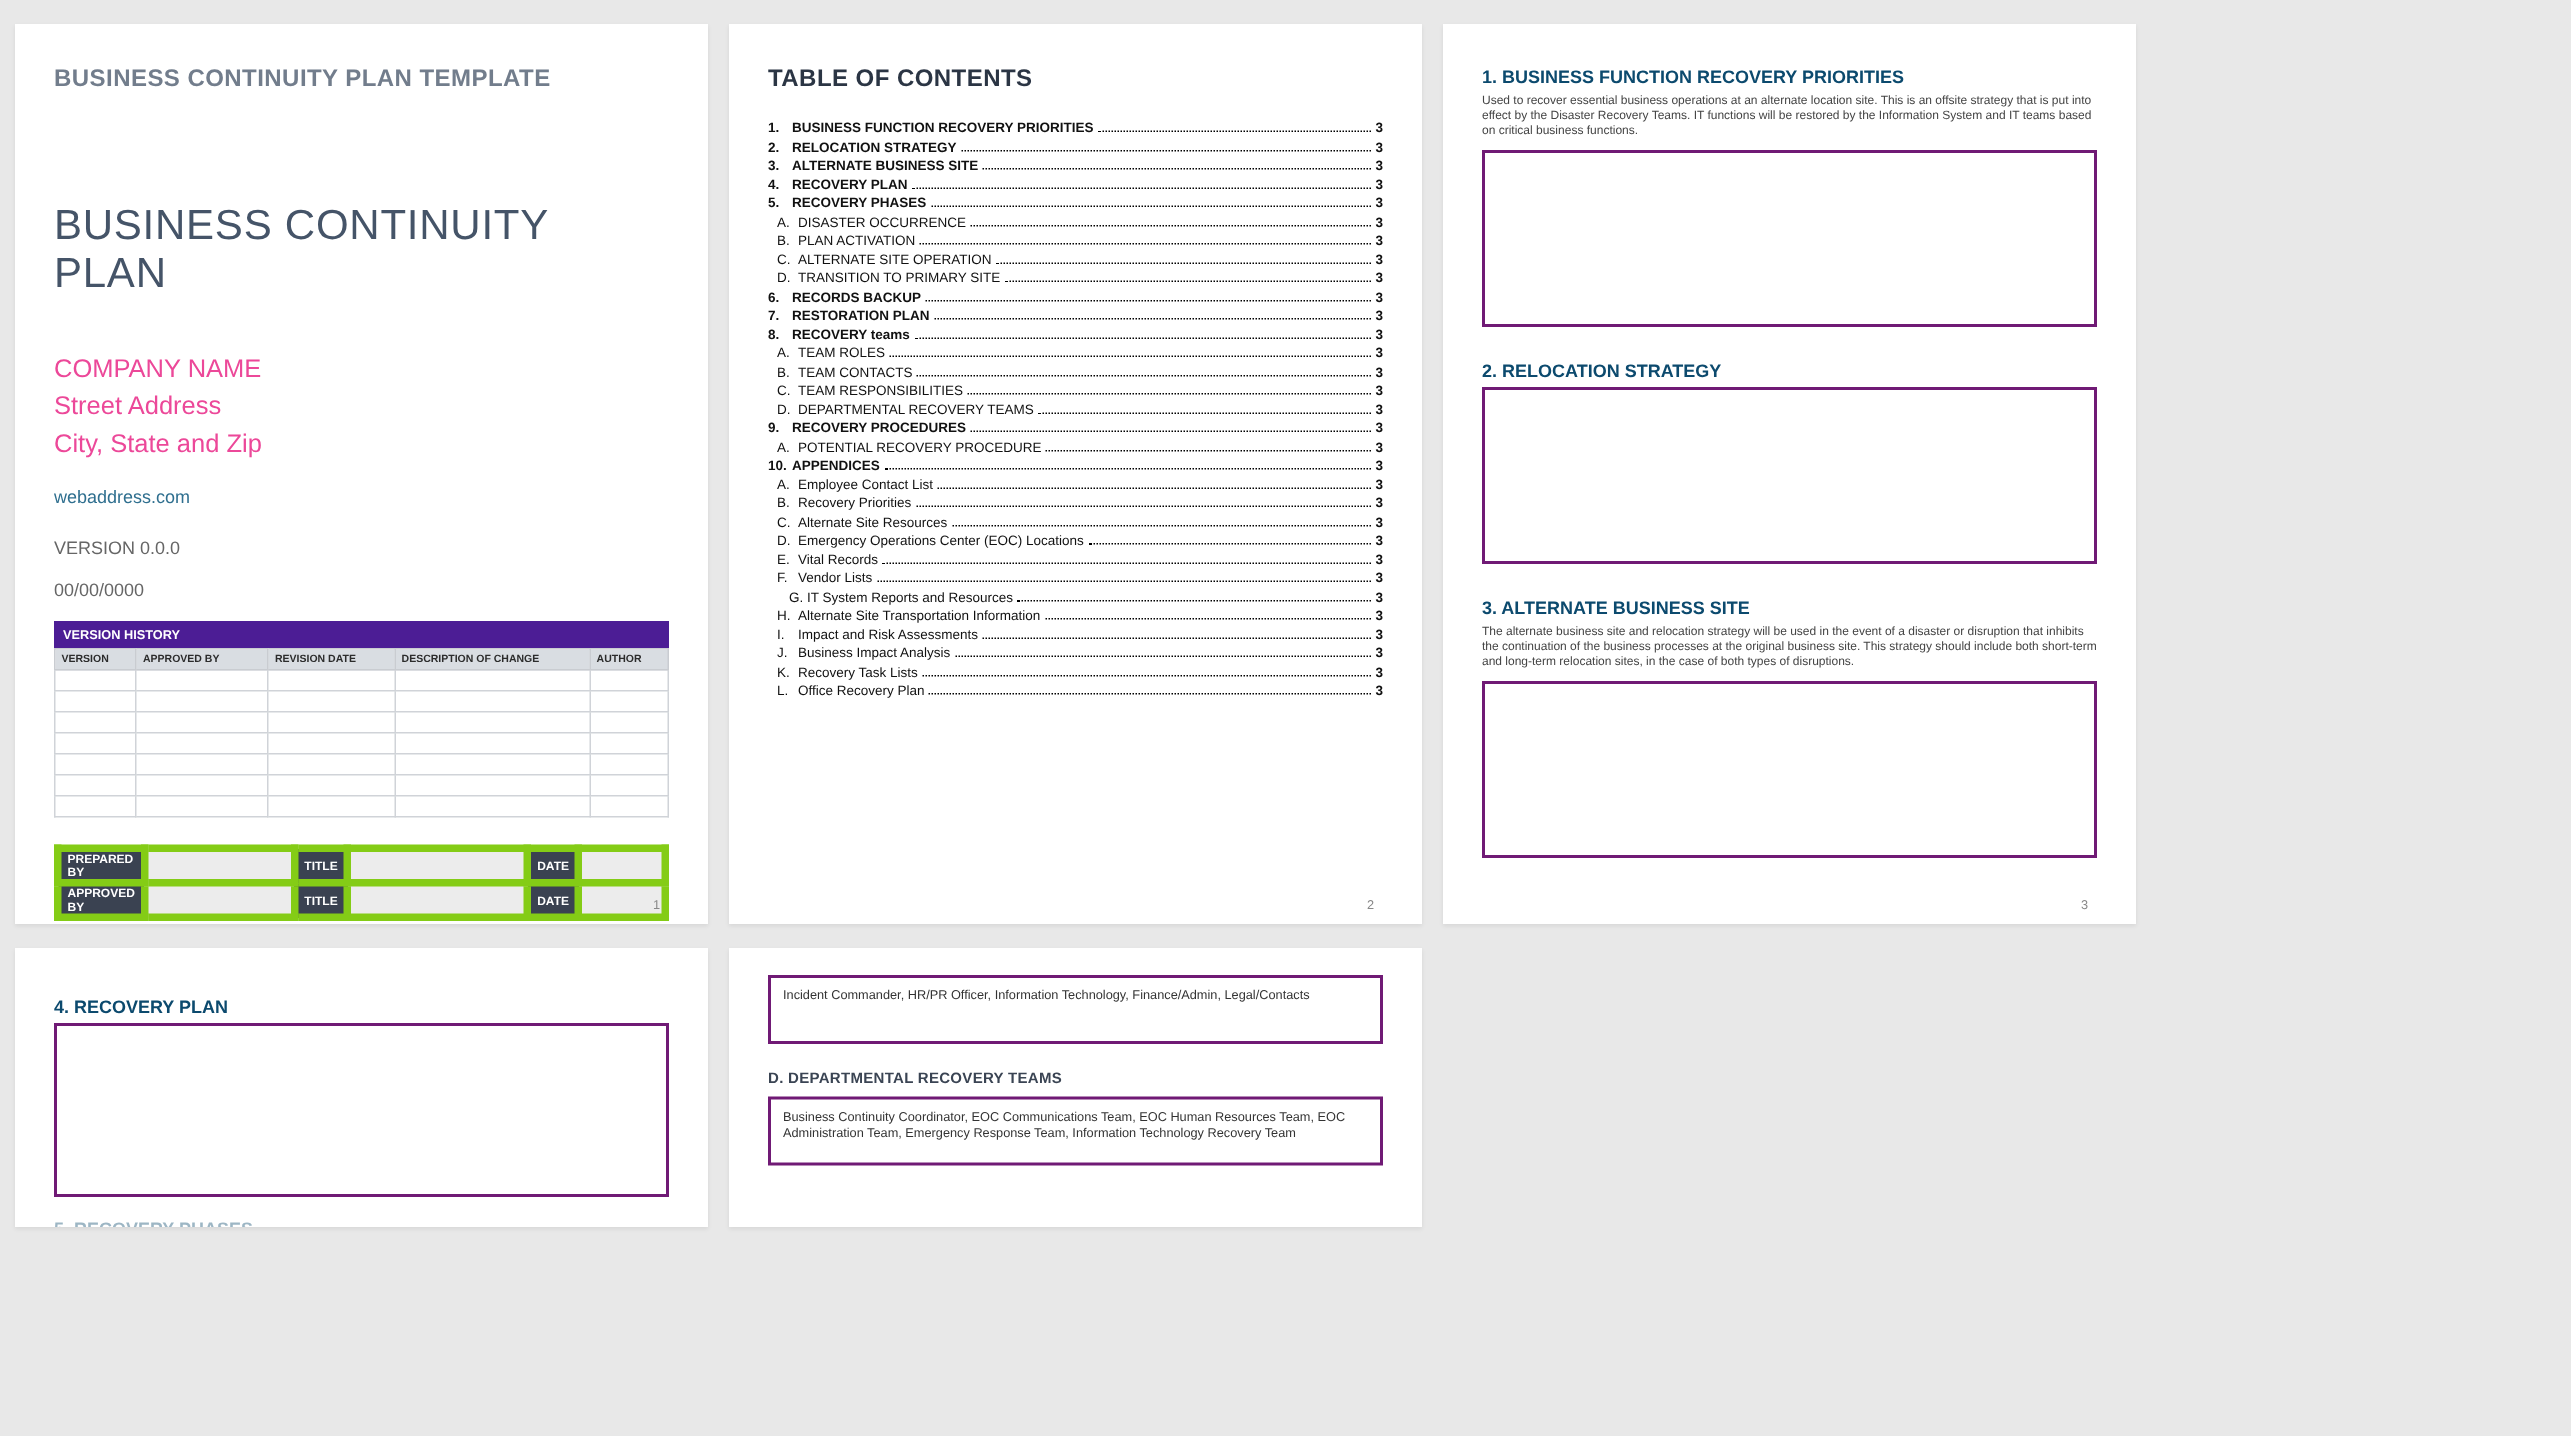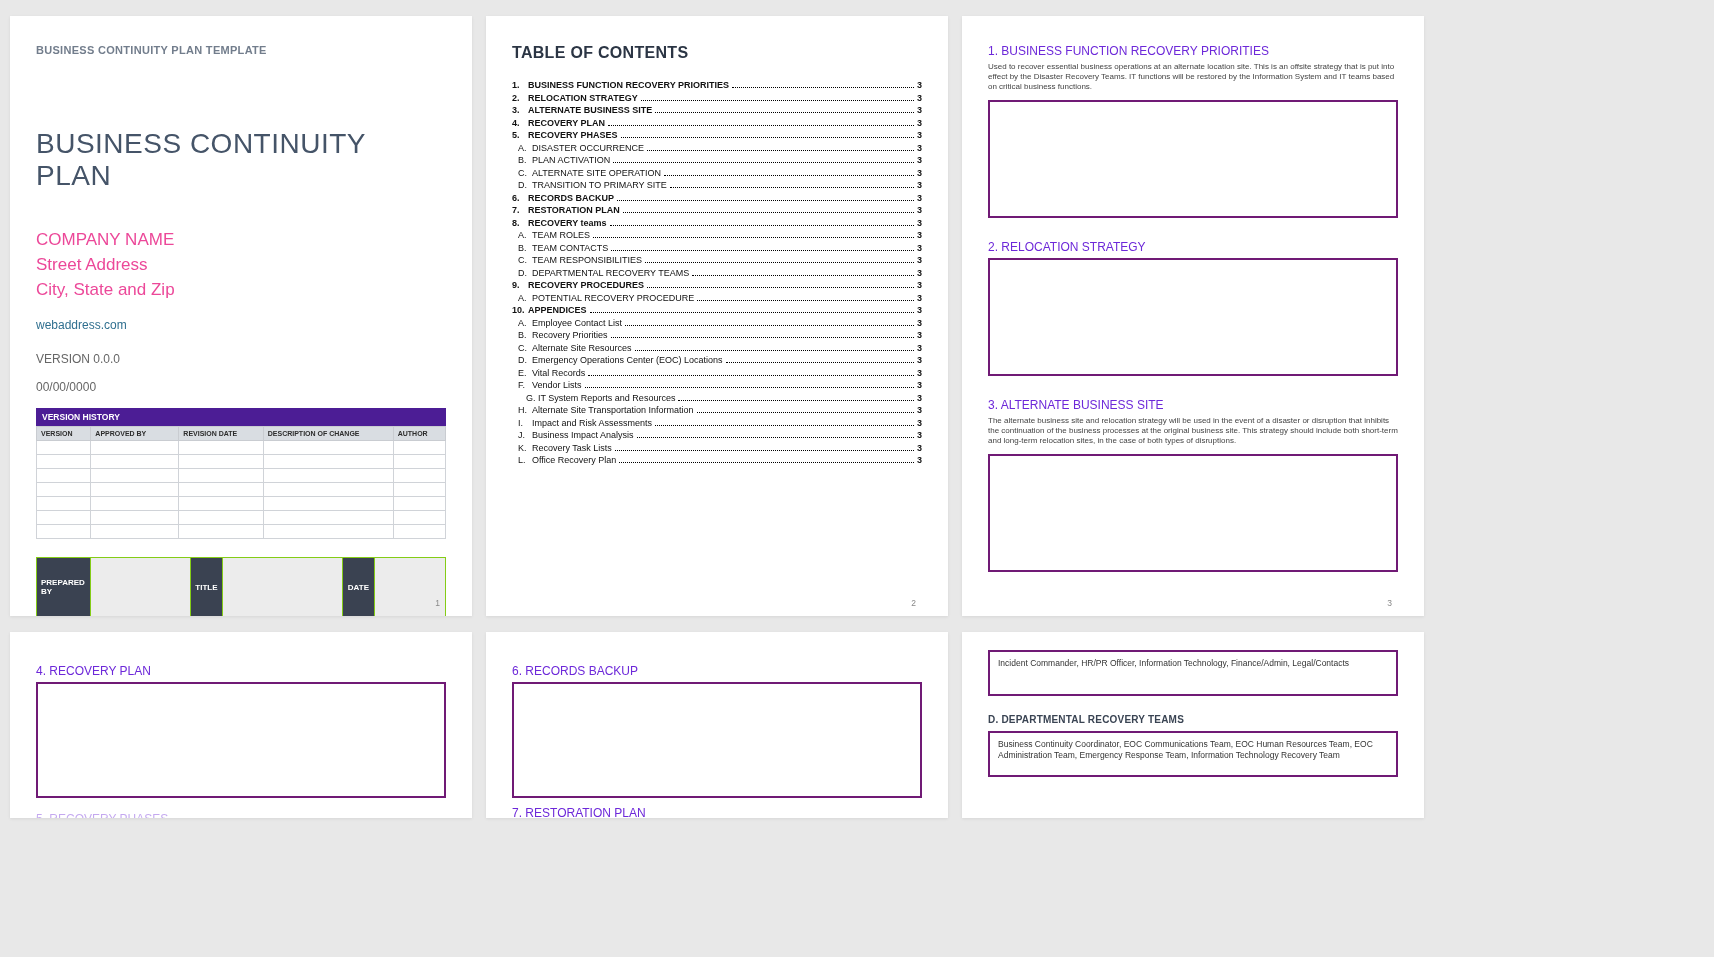--- a/index.html
+++ b/index.html
@@ -23,21 +23,21 @@
     padding: 28px 26px 20px 26px;
     position: relative;
     box-shadow: 0 1px 3px rgba(0,0,0,.08);
     overflow: hidden;
   }
   .page.short { height: 186px; }
 
   
   .template-label {
     color: #727d8c;
-    font-size: 11px;
+    font-size: 16px;
     font-weight: 700;
     letter-spacing: .3px;
     margin-bottom: 72px;
   }
   .doc-title {
     color: #455468;
     font-size: 28px;
     font-weight: 400;
     line-height: 1.15;
     letter-spacing: .5px;
@@ -53,21 +53,21 @@
   .vh-table { width:100%; border-collapse:collapse; margin-bottom:18px; }
   .vh-table th {
     background:#d9dde2; color:#2c2c2c; font-size:7px; font-weight:700;
     text-align:left; padding:3px 4px; border:1px solid #c9ccd1;
     text-transform:uppercase;
   }
   .vh-table td {
     border:1px solid #d0d3d8; height:14px; padding:2px 4px; font-size:8px;
   }
   .sig-table { width:100%; border-collapse:collapse; }
-  .sig-table td { border:1px solid #84cc16; font-size:8px; padding:20px 4px; height:14px;}
+  .sig-table td { border:5px solid #84cc16; font-size:8px; padding:0 4px; height:14px;}
   .sig-table .lbl { background:#3a4251; color:#fff; font-weight:700; width:52px; text-transform:uppercase;}
   .sig-table .lbl2 { background:#3a4251; color:#fff; font-weight:700; width:32px; text-align:center; text-transform:uppercase;}
   .sig-table .gap { background:#ececec; }
   .page-num {
     position:absolute; right:32px; bottom:8px;
     color:#888; font-size:8.5px;
   }
 
   
   .toc-title {
@@ -85,21 +85,21 @@
   .toc-label { font-weight:700; }
   .toc-label.sub { font-weight:400; }
   .toc-dots {
     flex:1 1 auto; overflow:hidden;
     border-bottom:1px dotted #000; margin:0 3px 2px 3px; height:7px;
   }
   .toc-page { font-weight:700; }
 
   
   .sec-head {
-    color:#6d28d9; font-size:12px; font-weight:400; margin-bottom:4px;
+    color:#0c4a6e; font-size:12px; font-weight:700; margin-bottom:4px;
   }
   .sec-desc {
     color:#444; font-size:8px; line-height:1.25; margin-bottom:8px;
   }
   .field-box {
     border:2px solid #701a75; background:#fff; width:100%;
   }
   .box-lg { height:118px; margin-bottom:22px; }
   .sub-head {
     color:#3a4453; font-size:10px; font-weight:700; letter-spacing:.2px;
@@ -433,26 +433,20 @@
 </div>
 
 <div class="pages-row">
 
   <div class="page short">
     <div class="sec-head sec-head-lg">4.  RECOVERY PLAN</div>
     <div class="field-box box-xlg" style="height:116px;margin-bottom:14px"></div>
     <div class="sec-head" style="opacity:.4">5.  RECOVERY PHASES</div>
   </div>
 
-  <div class="page short">
-    <div class="sec-head sec-head-lg">6.  RECORDS BACKUP</div>
-    <div class="field-box box-xlg2" style="height:116px;margin-bottom:8px"></div>
-    <div class="sec-head">7.  RESTORATION PLAN</div>
-
-  </div>
 
   <div class="page short" style="padding-top:18px">
     <div class="field-box box-sm">
       <div class="fill-text">Incident Commander, HR/PR Officer, Information Technology, Finance/Admin, Legal/Contacts</div>
     </div>
     <div class="sub-head">D.  DEPARTMENTAL RECOVERY TEAMS</div>
     <div class="field-box box-sm2">
       <div class="fill-text">Business Continuity Coordinator, EOC Communications Team, EOC Human Resources Team, EOC Administration Team, Emergency Response Team, Information Technology Recovery Team</div>
     </div>
   </div>

